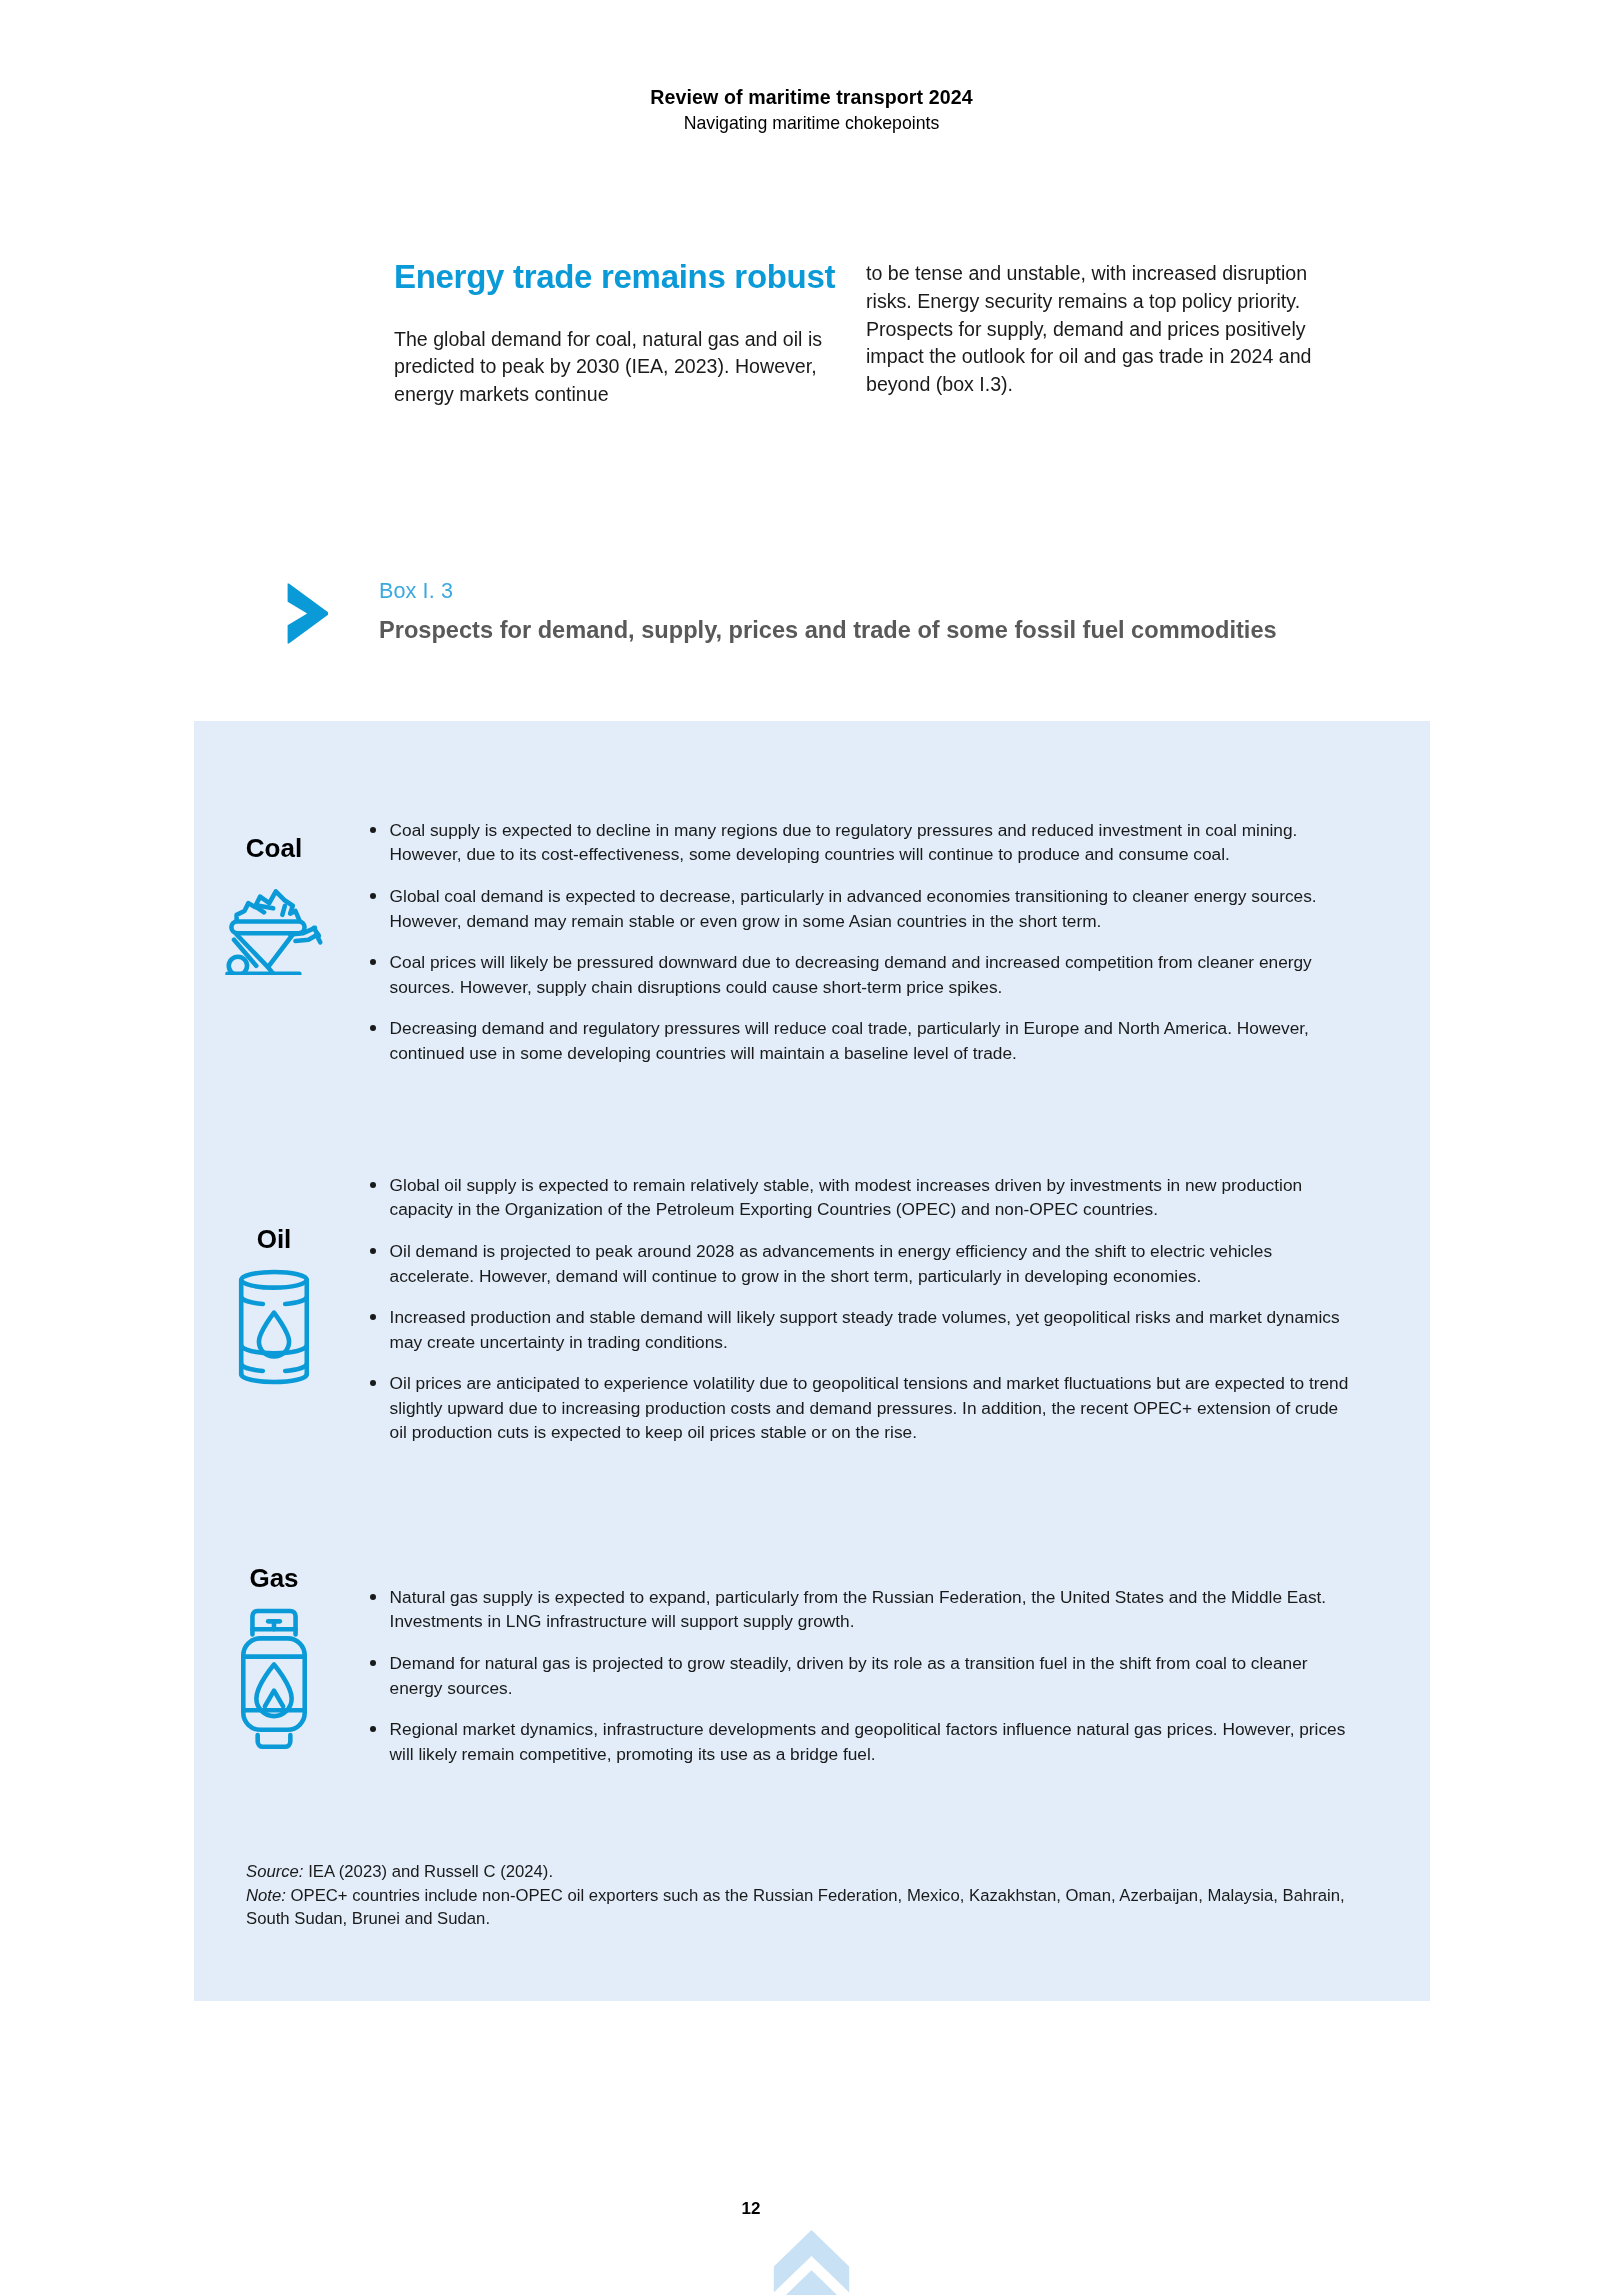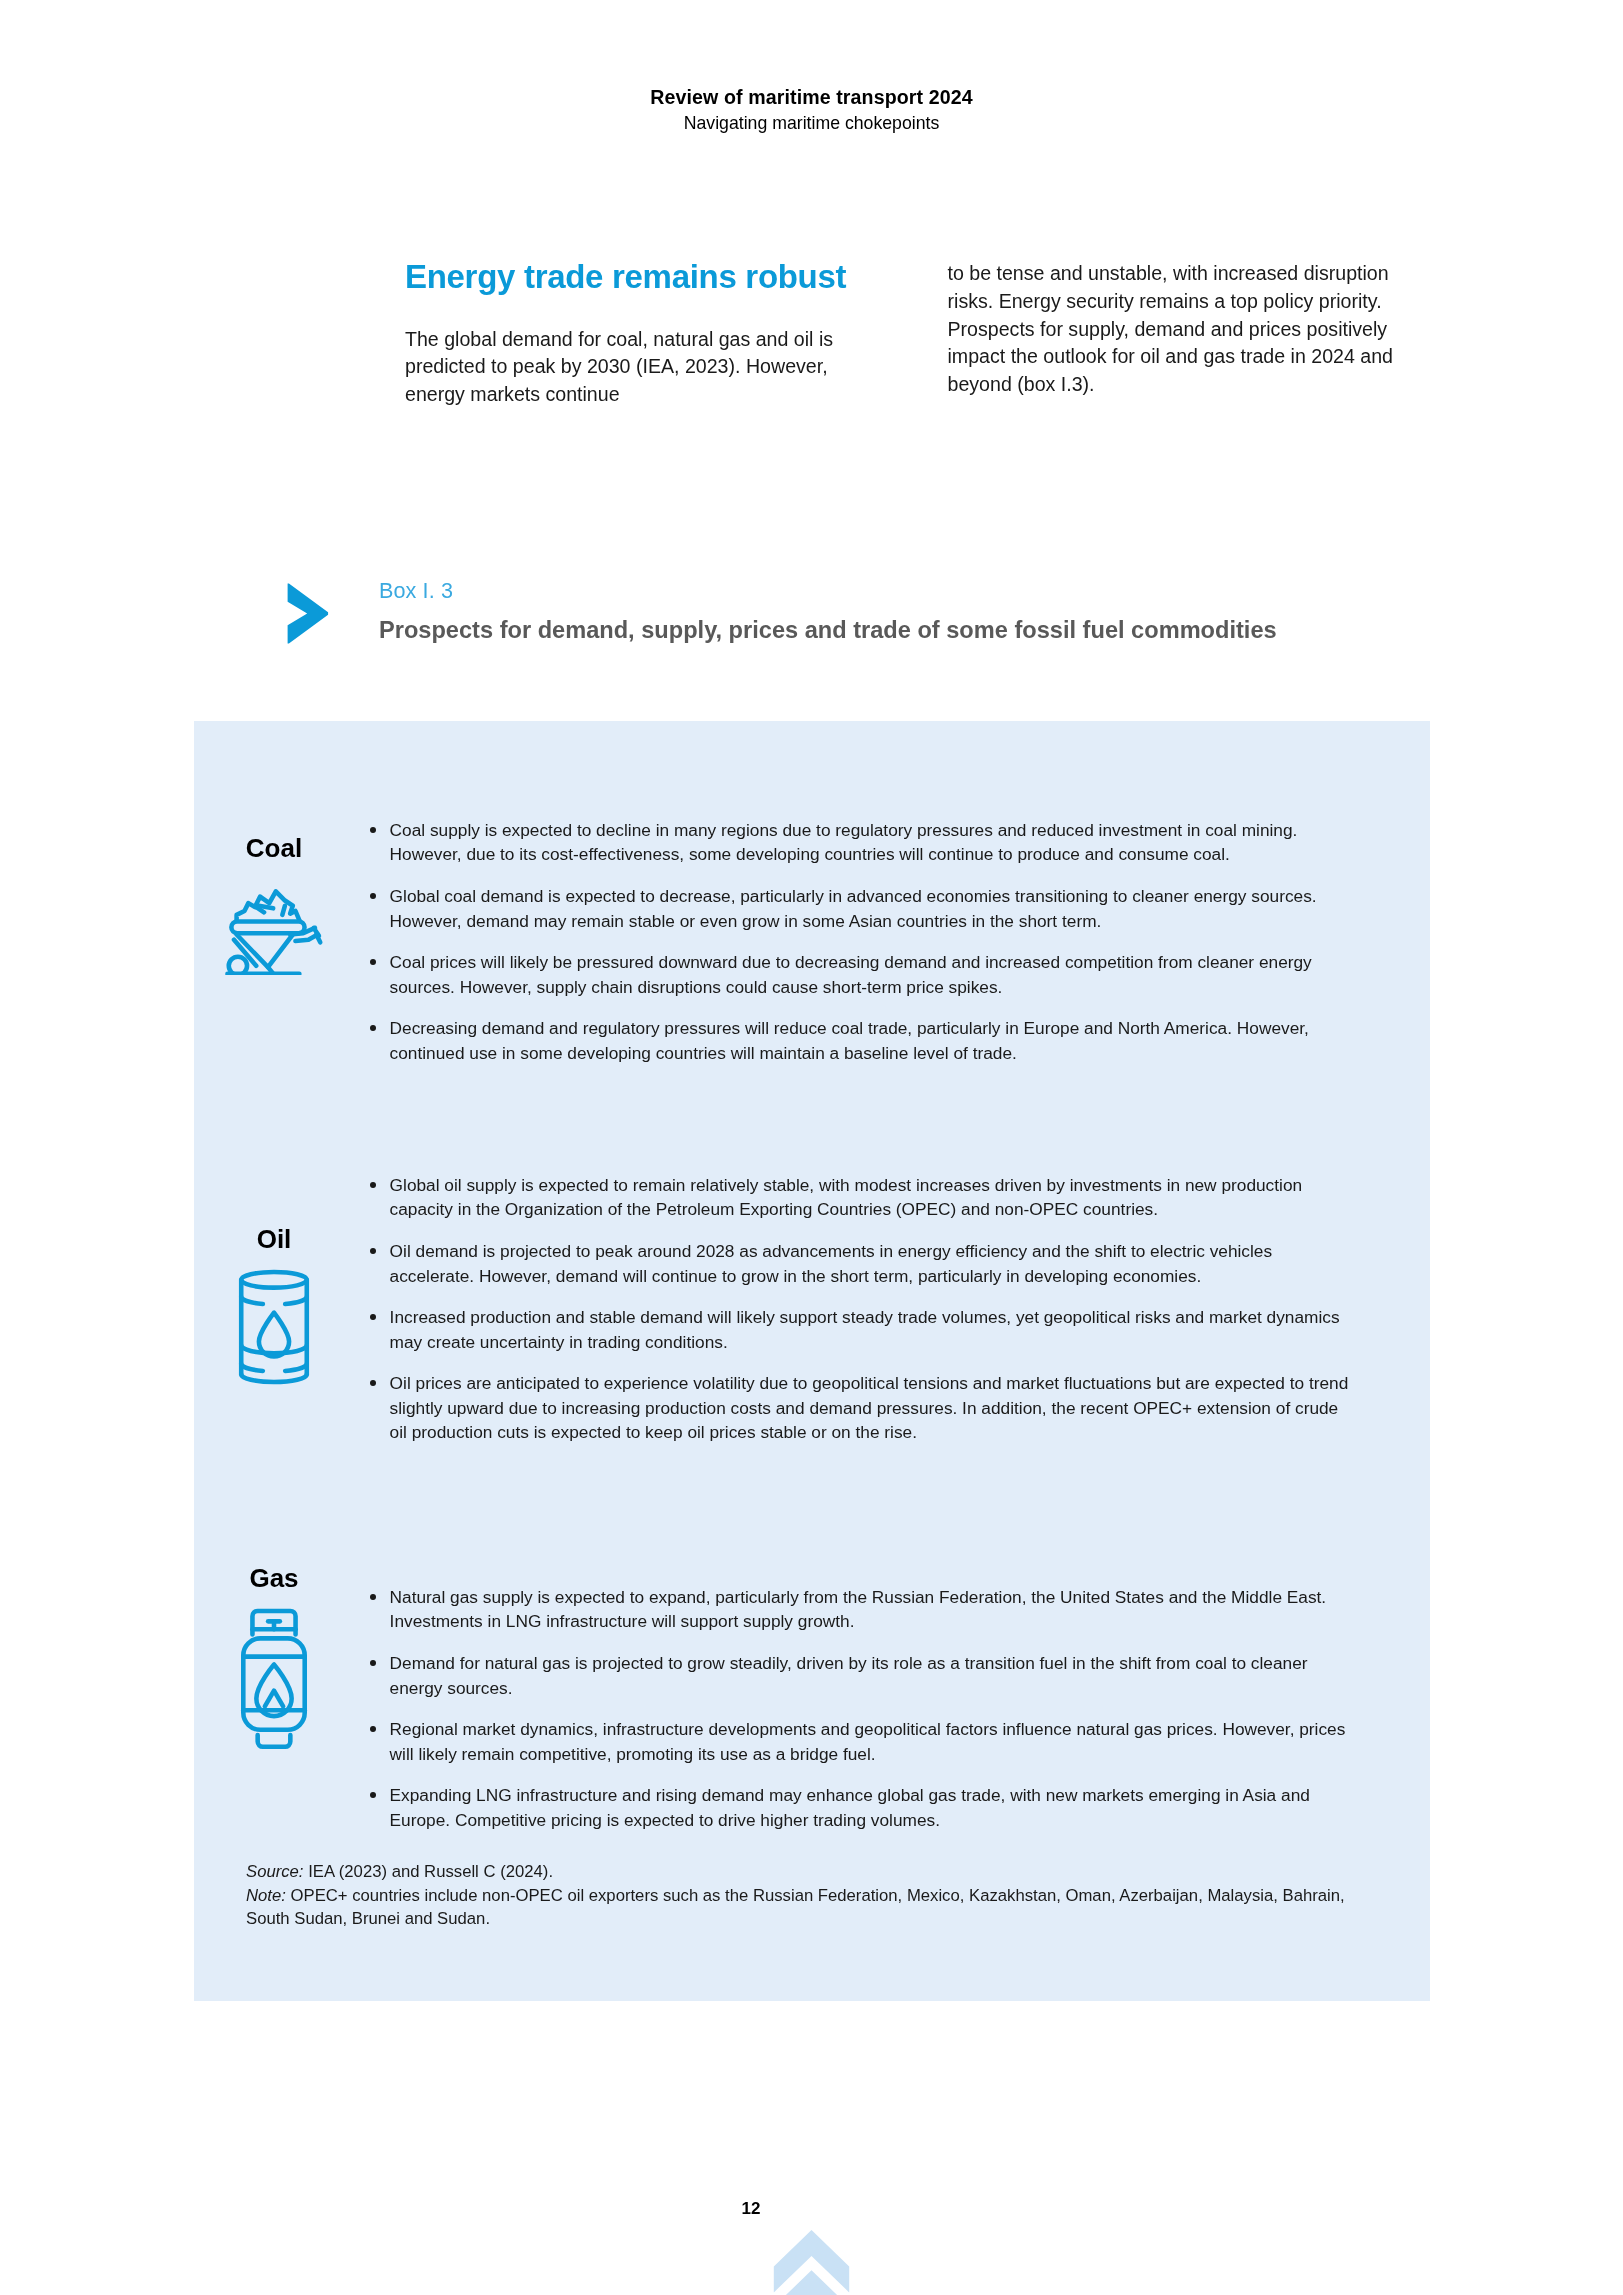--- a/index.html
+++ b/index.html
@@ -36,24 +36,23 @@
     font-weight: normal;
     line-height: 1.3;
     color: #000;
     margin-top: 2.6px;
   }
 
   
   .intro {
     position: absolute;
     top: 258px;
-    left: 405px;
+    left: 394px;
     width: 1014px;
     display: flex;
-    gap: 71px;
   }
   .intro-col {
     width: 472px;
   }
   .section-heading {
     color: #0b9ad8;
     font-size: 33px;
     font-weight: bold;
     line-height: 1.17;
     letter-spacing: -0.3px;
@@ -330,21 +329,20 @@
               <path d="M30 196 L30 206 a8 8 0 0 0 8 8 L72 214 a8 8 0 0 0 8 -8 L80 196"></path>
             </g>
           </svg>
         </div>
       </div>
       <div class="bullets">
         <ul>
           <li>Natural gas supply is expected to expand, particularly from the Russian Federation, the United States and the Middle East. Investments in LNG infrastructure will support supply growth.</li>
           <li>Demand for natural gas is projected to grow steadily, driven by its role as a transition fuel in the shift from coal to cleaner energy sources.</li>
           <li>Regional market dynamics, infrastructure developments and geopolitical factors influence natural gas prices. However, prices will likely remain competitive, promoting its use as a bridge fuel.</li>
-          <li>Expanding LNG infrastructure and rising demand may enhance global gas trade, with new markets emerging in Asia and Europe. Competitive pricing is expected to drive higher trading volumes.</li>
         </ul>
       </div>
     </div>
   </div>
 
   <div class="box-foot">
     <div><span class="lbl">Source:</span><span> IEA (2023) and Russell C (2024).</span></div>
     <div><span class="lbl">Note:</span><span> OPEC+ countries include non-OPEC oil exporters such as the Russian Federation, Mexico, Kazakhstan, Oman, Azerbaijan, Malaysia, Bahrain, South Sudan, Brunei and Sudan.</span></div>
   </div>
 

